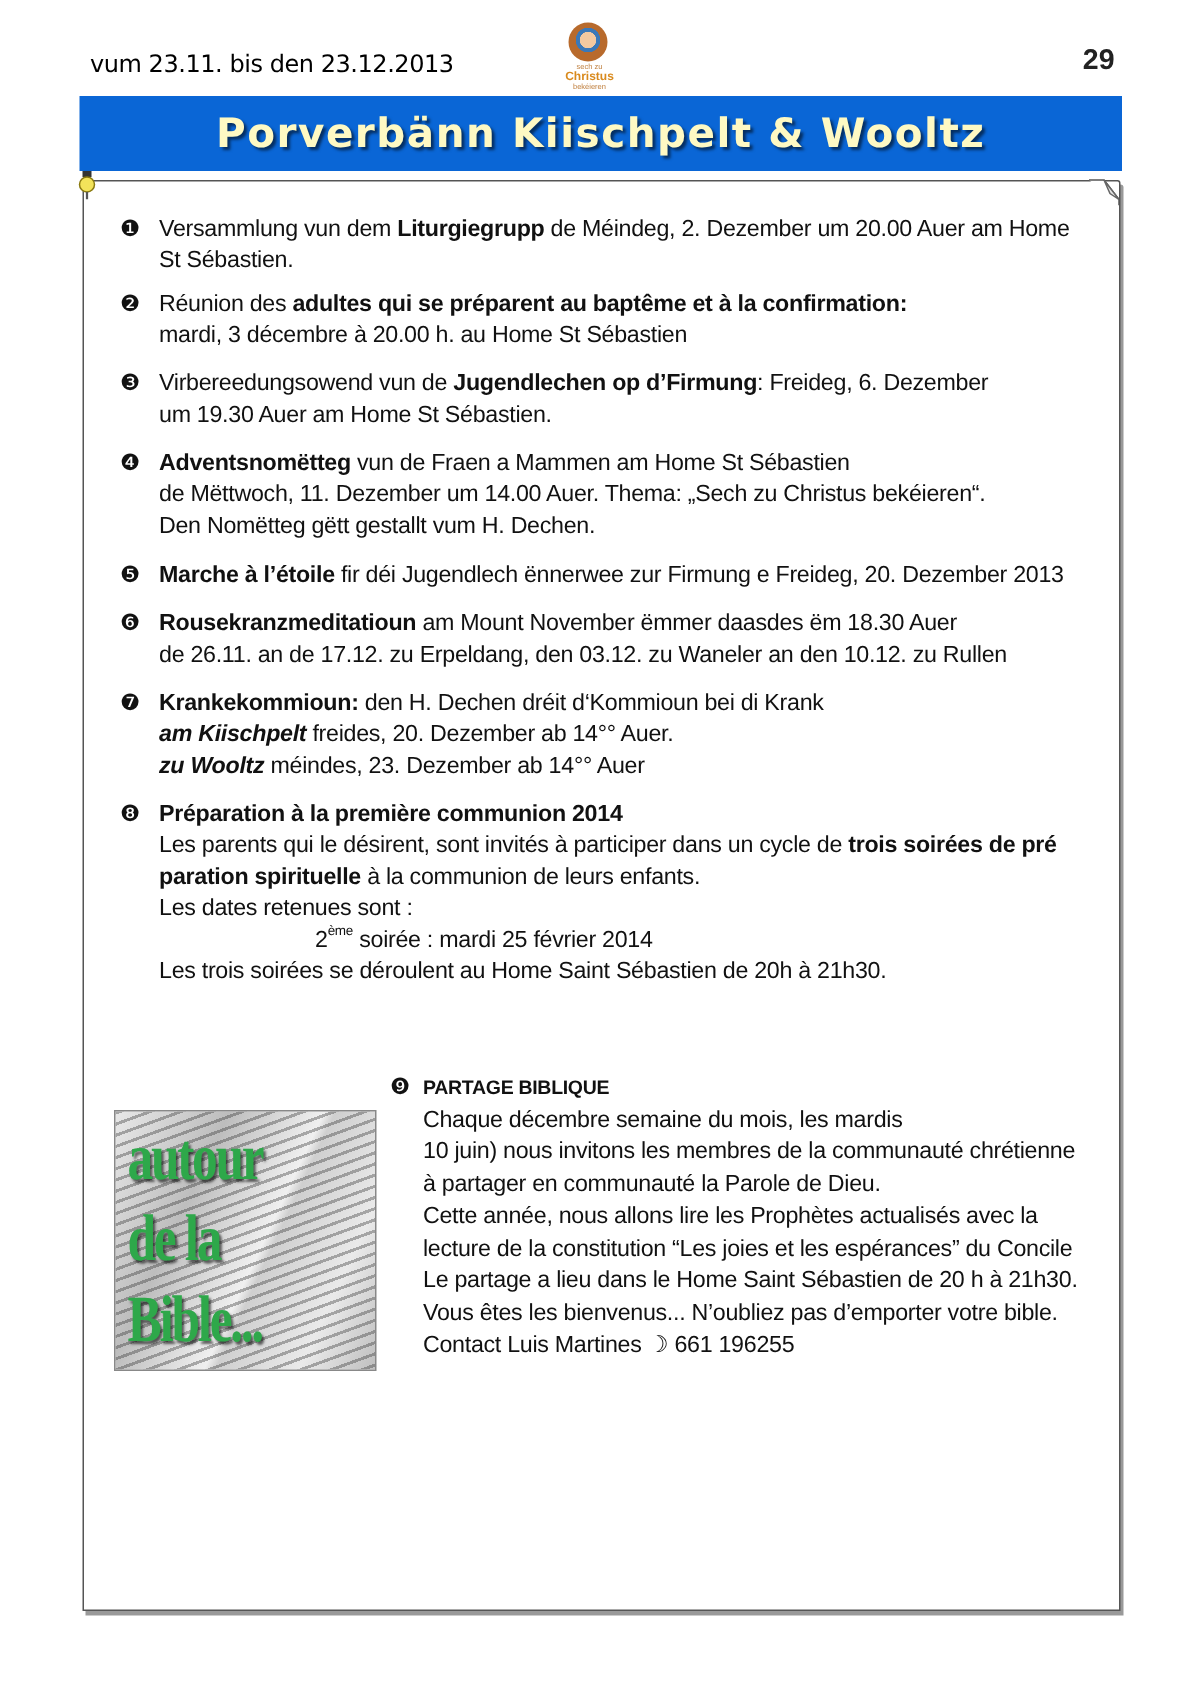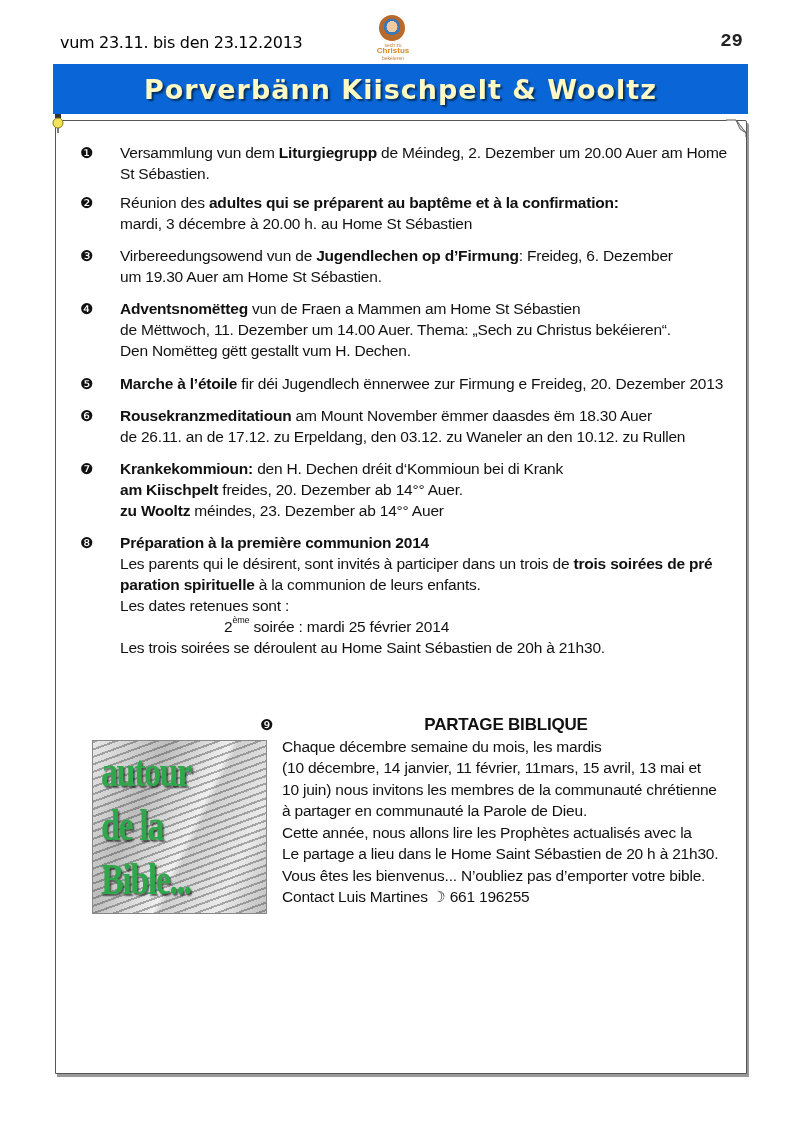--- a/index.html
+++ b/index.html
@@ -2,21 +2,21 @@
 <html><head>
 <meta charset="utf-8">
 <style>
   html, body { margin: 0; padding: 0; background: #ffffff; }
   body { width: 800px; height: 1127px; position: relative; overflow: hidden;
          font-family: "Liberation Sans", sans-serif; color: #111; }
 
   .header-date { position: absolute; left: 60px; top: 33px; font-size: 16px; color: #000000;
                  font-family: "DejaVu Sans", sans-serif; letter-spacing: -0.3px; }
   .page-num { position: absolute; right: 57px; top: 30px; font-size: 19px; font-weight: bold; color: #222;
-              font-family: Liberation Mono, monospace; }
+              font-family: Liberation Sans, sans-serif; }
 
   .logo { position: absolute; left: 373px; top: 15px; width: 40px; height: 46px; }
   .logo-circle { position: absolute; left: 6px; top: 0; width: 26px; height: 26px; border-radius: 50%;
                  background: radial-gradient(circle at 50% 45%, #f3c9a0 0 28%, #3a78b8 29% 42%, #b86a2c 43% 100%); }
   .logo-t1 { position: absolute; left: 0; top: 27px; width: 40px; text-align: center; font-size: 5px; color: #c08040; }
   .logo-t2 { position: absolute; left: 0; top: 31px; width: 40px; text-align: center; font-size: 8px; font-weight: bold; color: #d98a1d; }
   .logo-t3 { position: absolute; left: 0; top: 40px; width: 40px; text-align: center; font-size: 5px; color: #c08040; }
 
   .banner { position: absolute; left: 53px; top: 64px; width: 695px; height: 50px; background: #0a66d6;
             display: flex; align-items: center; justify-content: center; }
@@ -24,38 +24,38 @@
                   letter-spacing: 1px; text-shadow: 2px 2px 2px rgba(0,0,0,0.55); }
 
   .frame { position: absolute; left: 55px; top: 120px; width: 690px; height: 952px; border: 1px solid #555;
            border-top-right-radius: 2px; box-shadow: 2px 3px 0 #999; background: #fff; }
   .corner-svg { position: absolute; left: 726px; top: 115px; }
   .pin { position: absolute; left: 51px; top: 113px; }
 
   .item { position: absolute; left: 80px; width: 650px; font-size: 15.5px; line-height: 21px;
           font-family: "Liberation Sans", sans-serif; letter-spacing: -0.2px; }
   .bullet { position: absolute; left: 0; top: 0; font-size: 15px; }
-  .body { margin-left: 40px; }
+  .body { margin-left: 26px; }
   .b { font-weight: bold; }
-  .bi { font-weight: bold; }
+  .bi { font-weight: bold; font-style: italic; }
   .dates { margin-left: 104px; }
   sup { font-size: 9px; vertical-align: top; line-height: 1; }
 
-  .bible-img { position: absolute; left: 92px; top: 740px; width: 173px; height: 172px;
+  .bible-img { position: absolute; left: 76px; top: 740px; width: 173px; height: 172px;
                border: 1px solid #888; overflow: hidden;
                background: linear-gradient(115deg, #e8e8e8 0%, #bdbdbd 30%, #f0f0f0 55%, #cfcfcf 58%, #eaeaea 80%, #bfbfbf 100%); }
   .bible-lines { position: absolute; inset: 0;
                  background: repeating-linear-gradient(160deg, rgba(40,40,40,0.35) 0 2px, transparent 2px 7px); }
   .bible-text { position: absolute; left: 8px; top: 4px; font-family: "Liberation Serif", serif; font-weight: bold;
                 font-size: 44px; line-height: 54px; color: #2ea84a; text-shadow: 2px 2px 2px rgba(0,0,0,0.6);
                 letter-spacing: -2px; transform: scaleX(0.78); transform-origin: left top; white-space: nowrap; }
 
   .partage { position: absolute; left: 260px; top: 714px; width: 470px; font-size: 15.5px; line-height: 21.5px;
              letter-spacing: -0.2px; }
-  .partage-title { font-weight: bold; font-size: 17px; text-align: center; }
+  .partage-title { font-weight: bold; font-size: 13px; }
 </style>
 </head>
 <body>
 
 <div class="header-date">vum 23.11. bis den 23.12.2013</div>
 
 <div class="logo">
   <div class="logo-circle"></div>
   <div class="logo-t1">sech zu</div>
   <div class="logo-t2">Christus</div>
@@ -104,21 +104,21 @@
 <div class="item" style="top:405px;">
   <span class="bullet">❻</span>
   <div class="body"><span class="b">Rousekranzmeditatioun</span><span> am Mount November ëmmer daasdes ëm 18.30 Auer</span><br><span>de 26.11. an de 17.12. zu Erpeldang, den 03.12. zu Waneler an den 10.12. zu Rullen</span></div>
 </div>
 <div class="item" style="top:458px;">
   <span class="bullet">❼</span>
   <div class="body"><span class="b">Krankekommioun:</span><span> den H. Dechen dréit d‘Kommioun bei di Krank</span><br><span class="bi">am Kiischpelt</span><span> freides, 20. Dezember ab 14°° Auer.</span><br><span class="bi">zu Wooltz</span><span> méindes, 23. Dezember ab 14°° Auer</span></div>
 </div>
 <div class="item" style="top:532px;">
   <span class="bullet">❽</span>
-  <div class="body"><span class="b">Préparation à la première communion 2014</span><br><span>Les parents qui le désirent, sont invités à participer dans un trois de </span><span class="b">trois soirées de pré paration spirituelle</span><span> à la communion de leurs enfants.</span><br><span>Les dates retenues sont :</span></div>
+  <div class="body"><span class="b">Préparation à la première communion 2014</span><br><span>Les parents qui le désirent, sont invités à participer dans un cycle de </span><span class="b">trois soirées de pré paration spirituelle</span><span> à la communion de leurs enfants.</span><br><span>Les dates retenues sont :</span></div>
   <div class="body">
     <div class="dates"><span>2</span><sup>ème</sup><span> soirée : mardi 25 février 2014</span></div>
     <div>Les trois soirées se déroulent au Home Saint Sébastien de 20h à 21h30.</div>
   </div>
 </div>
 
 <div class="bible-img">
   <div class="bible-lines"></div>
   <div class="bible-text">
     <div>autour</div>
@@ -126,24 +126,24 @@
     <div>Bible...</div>
   </div>
 </div>
 
 <div class="partage">
   <div style="position:relative;">
     <span class="bullet" style="position:absolute;left:0;top:0;font-size:15px;">❾</span>
     <div style="margin-left:22px;">
       <div class="partage-title">PARTAGE BIBLIQUE</div>
       <div>Chaque décembre semaine du mois, les mardis</div>
-      <div>(10  décembre, 14 janvier, 11 février, 11mars, 15 avril, 13 mai et</div>
       <div>10 juin) nous invitons les membres de la communauté chrétienne</div>
       <div>à partager en communauté la Parole de Dieu.</div>
       <div>Cette année, nous allons lire les Prophètes actualisés avec la</div>
+      <div>lecture de la constitution “Les joies et les espérances” du Concile</div>
       <div>Le partage a lieu dans le Home Saint Sébastien de 20 h à 21h30.</div>
       <div>Vous êtes les bienvenus... N’oubliez pas d’emporter votre bible.</div>
       <div>
         <span>Contact Luis Martines</span>
         <span>☽</span>
         <span>661 196255</span>
       </div>
     </div>
   </div>
 </div>

